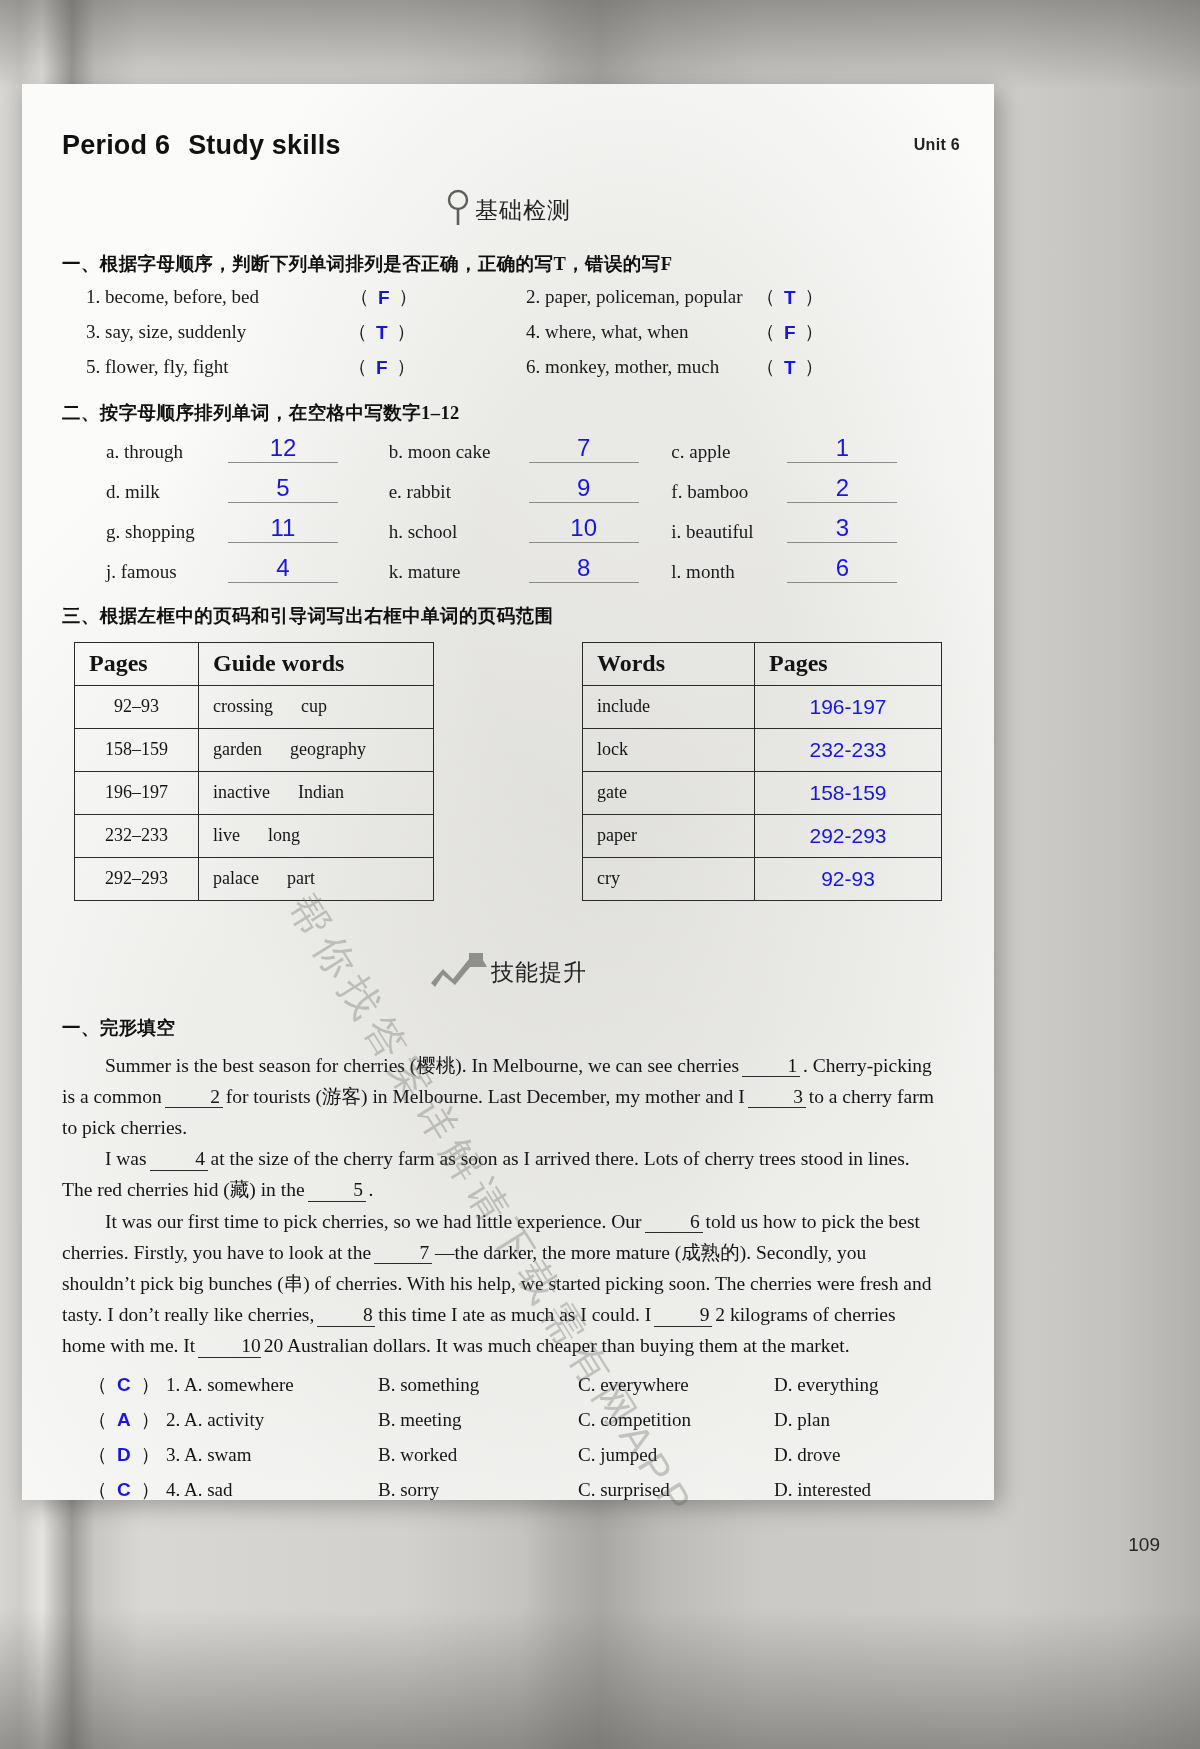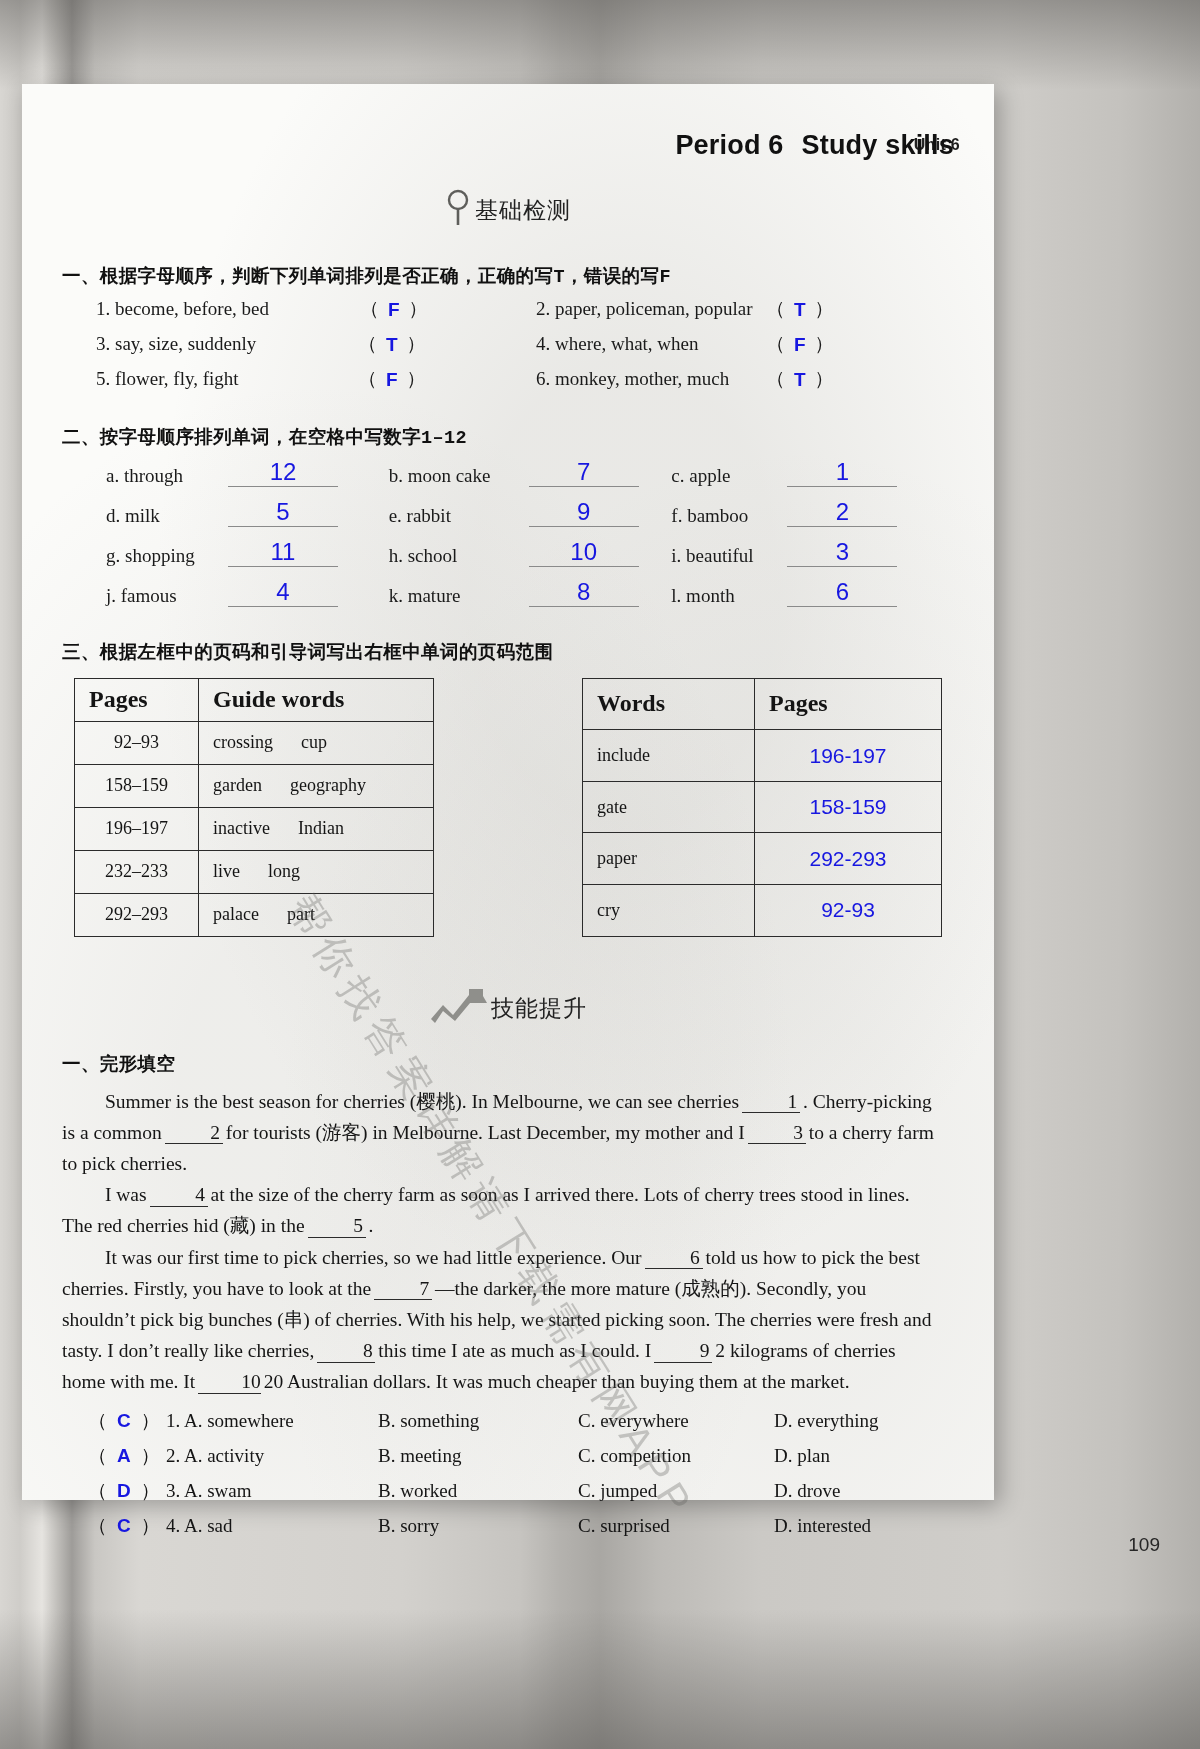--- a/index.html
+++ b/index.html
@@ -61,49 +61,49 @@
   #page-number {
     position: absolute; right: 40px; top: 1534px;
     font-family: "Liberation Sans", sans-serif;
     font-size: 19px; color: #262626;
   }
 
   .content { position: relative; z-index: 3; padding: 0 40px; }
 
   h1#title {
     margin: 46px 0 0 0;
-    text-align: right;
+    text-align: left;
     font-family: "Liberation Sans", sans-serif;
     font-size: 27px; font-weight: bold; color: #111;
     letter-spacing: .2px;
   }
   .title-gap { display:inline-block; width: 18px; }
 
   .section-banner {
     display:flex; align-items:center; justify-content:center;
     margin-top: 28px;
   }
   .section-banner .txt {
     font-family: "Liberation Sans", sans-serif;
     font-size: 23px; color: #222; letter-spacing: 1px;
   }
 
   
   .cn-heading {
-    font-family: Liberation Mono, monospace;
+    font-family: Liberation Serif, serif;
     font-weight: bold; font-size: 18.5px; color: #111;
-    margin: 32px 0 8px 0; letter-spacing: .4px;
+    margin: 20px 0 8px 0; letter-spacing: .4px;
   }
 
   
   .tf-grid {
     display: grid;
     grid-template-columns: 440px 1fr;
     row-gap: 9px;
-    margin-left: 34px; font-size: 19px; color: #1a1a1a;
+    margin-left: 24px; font-size: 19px; color: #1a1a1a;
   }
   .tf-item { display: flex; align-items: baseline; }
   .tf-text { white-space: nowrap; }
   .tf-paren { margin-left: 12px; white-space: nowrap; }
   .tf-ans {
     color: #1717e0; font-family: "Liberation Sans", sans-serif;
     font-weight: bold; font-size: 19px; padding: 0 9px;
     position: relative; top: 1px;
   }
   .tf-item.l1 .tf-paren { margin-left: 14px; }
@@ -359,20 +359,24 @@
             <col>
           </colgroup>
         <tbody>
             <tr>
           <th>Words</th>
           <th>Pages</th>
         </tr>
         <tr>
           <td>include</td>
           <td class="ans">196-197</td>
+        </tr>
+        <tr>
+          <td>lock</td>
+          <td class="ans">232-233</td>
         </tr>
         <tr>
           <td>gate</td>
           <td class="ans">158-159</td>
         </tr>
         <tr>
           <td>paper</td>
           <td class="ans">292-293</td>
         </tr>
         <tr>

